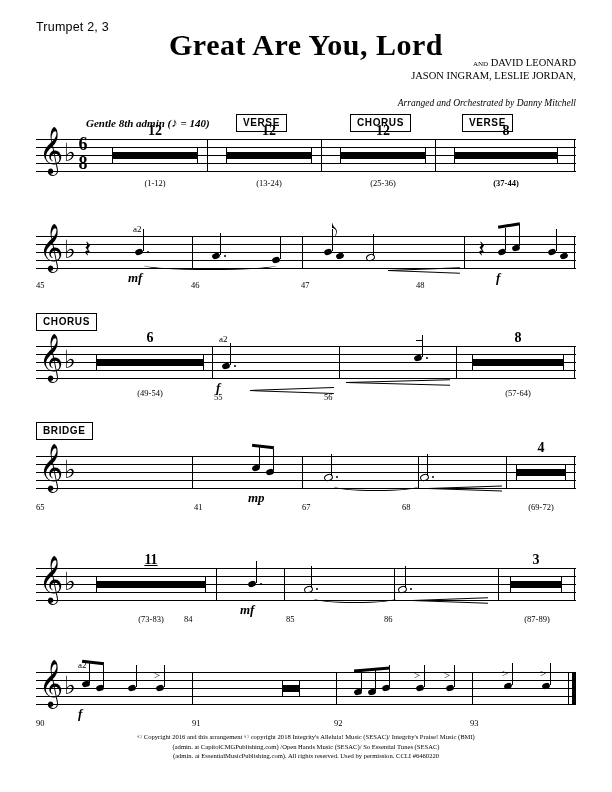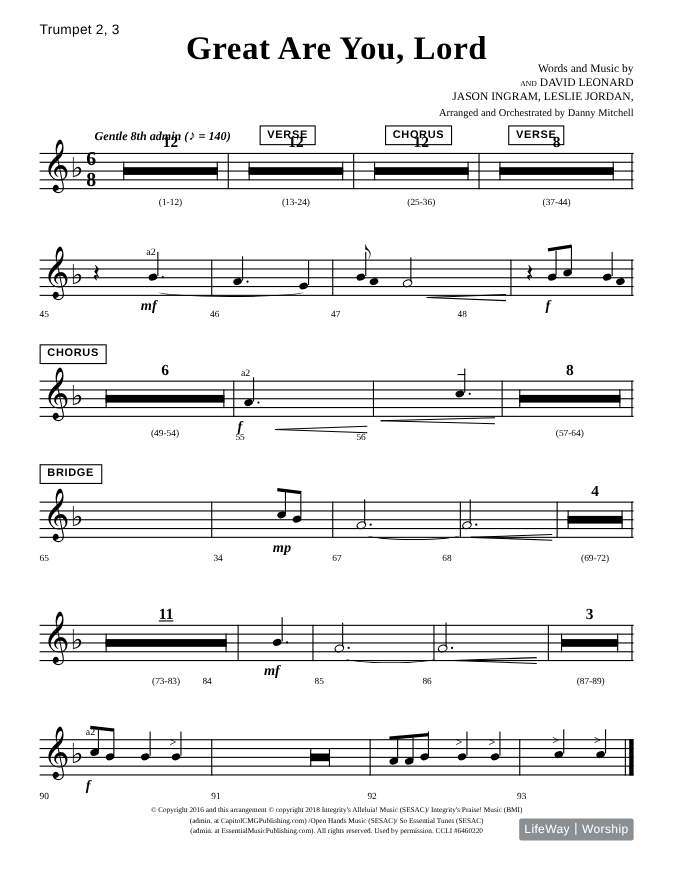--- a/index.html
+++ b/index.html
@@ -52,20 +52,21 @@
     font-variant: small-caps;
   }
   .credits .line1 { font-variant: normal; }
   .arranger {
     position: absolute;
     right: 36px;
     top: 98px;
     width: 330px;
     text-align: right;
     font-size: 9.5px;
+    font-style: italic;
   }
   
   .tempo {
     position: absolute;
     left: 86px;
     top: 115px;
     font-size: 11px;
     font-style: italic;
     font-weight: bold;
     white-space: nowrap;
@@ -300,21 +301,20 @@
   }
 </style>
 </head>
 <body>
 
 <div class="page">
 
   <div class="instrument">Trumpet 2, 3</div>
   <div class="song-title">Great Are You, Lord</div>
   <div class="credits">
-    <div class="line1">Words and Music by</div>
     <div>and DAVID LEONARD</div>
     <div>JASON INGRAM, LESLIE JORDAN,</div>
   </div>
   <div class="arranger">Arranged and Orchestrated by Danny Mitchell</div>
 
   <div class="tempo">
     <span>Gentle 8th admin</span>
     <span>(</span><span class="note-glyph">♪</span>
     <span>= 140</span><span>)</span>
   </div>
@@ -349,21 +349,21 @@
     <div class="meas-range" style="left:190px; top:39px; width:86px;">(13-24)</div>
 
     <div class="mmrest" style="left:304px; width:86px;"></div>
     <div class="mmnum" style="left:304px; width:86px;">12</div>
     <div class="barline" style="left:399px;"></div>
     <div class="meas-range" style="left:304px; top:39px; width:86px;">(25-36)</div>
 
     <div class="mmrest" style="left:418px; width:104px;"></div>
     <div class="mmnum" style="left:418px; width:104px;">8</div>
     <div class="barline" style="left:538px;"></div>
-    <div class="meas-range" style="left:418px; top:39px; width:104px;">(37-44)</div>
+    <div class="meas-range" style="left:418px; top:39px; width:104px;font-weight:bold;">(37-44)</div>
   </div>
 
   <div class="system" style="top:236px;">
     <div class="staff">
       <div class="line"></div>
       <div class="line"></div>
       <div class="line"></div>
       <div class="line"></div>
       <div class="line"></div>
     </div>
@@ -466,21 +466,21 @@
       <div class="line"></div>
       <div class="line"></div>
       <div class="line"></div>
     </div>
     <div class="clef">𝄞</div>
     <div class="keysig" style="left:28px;">♭</div>
 
     <div class="measnum" style="left:0px; top:46px;">65</div>
     <div class="barline" style="left:156px;"></div>
 
-    <div class="measnum" style="left:158px; top:46px;">34</div>
+    <div class="measnum" style="left:158px; top:46px;">41</div>
     <div class="nh" style="left:216px; top:9px;"></div>
     <div class="nh" style="left:230px; top:13px;"></div>
     <div class="stem" style="left:223px; top:-11px;"></div>
     <div class="stem" style="left:237px; top:-7px;"></div>
     <div class="beam" style="left:216px; top:-11px; width:22px; transform:rotate(7deg);"></div>
     <div class="dyn" style="left:212px; top:34px;">mp</div>
     <div class="barline" style="left:266px;"></div>
 
     <div class="nh open" style="left:288px; top:18px;"></div>
     <div class="stem" style="left:295px; top:-2px;"></div>
@@ -602,17 +602,14 @@
     <div class="measnum" style="left:434px; top:46px;">93</div>
     <div class="barline end" style="left:532px;"></div>
     <div class="barline thick" style="left:536px;"></div>
   </div>
 
   <div class="copyright">
     <div>© Copyright 2016 and this arrangement © copyright 2018 Integrity's Alleluia! Music (SESAC)/ Integrity's Praise! Music (BMI)</div>
     <div>(admin. at CapitolCMGPublishing.com) /Open Hands Music (SESAC)/ So Essential Tunes (SESAC)</div>
     <div>(admin. at EssentialMusicPublishing.com). All rights reserved. Used by permission. CCLI #6460220</div>
   </div>
-  <div class="logo">
-    <span>LifeWay</span><span class="wl-sep"></span><span>Worship</span>
-  </div>
 
 </div>
 
 </body></html>

